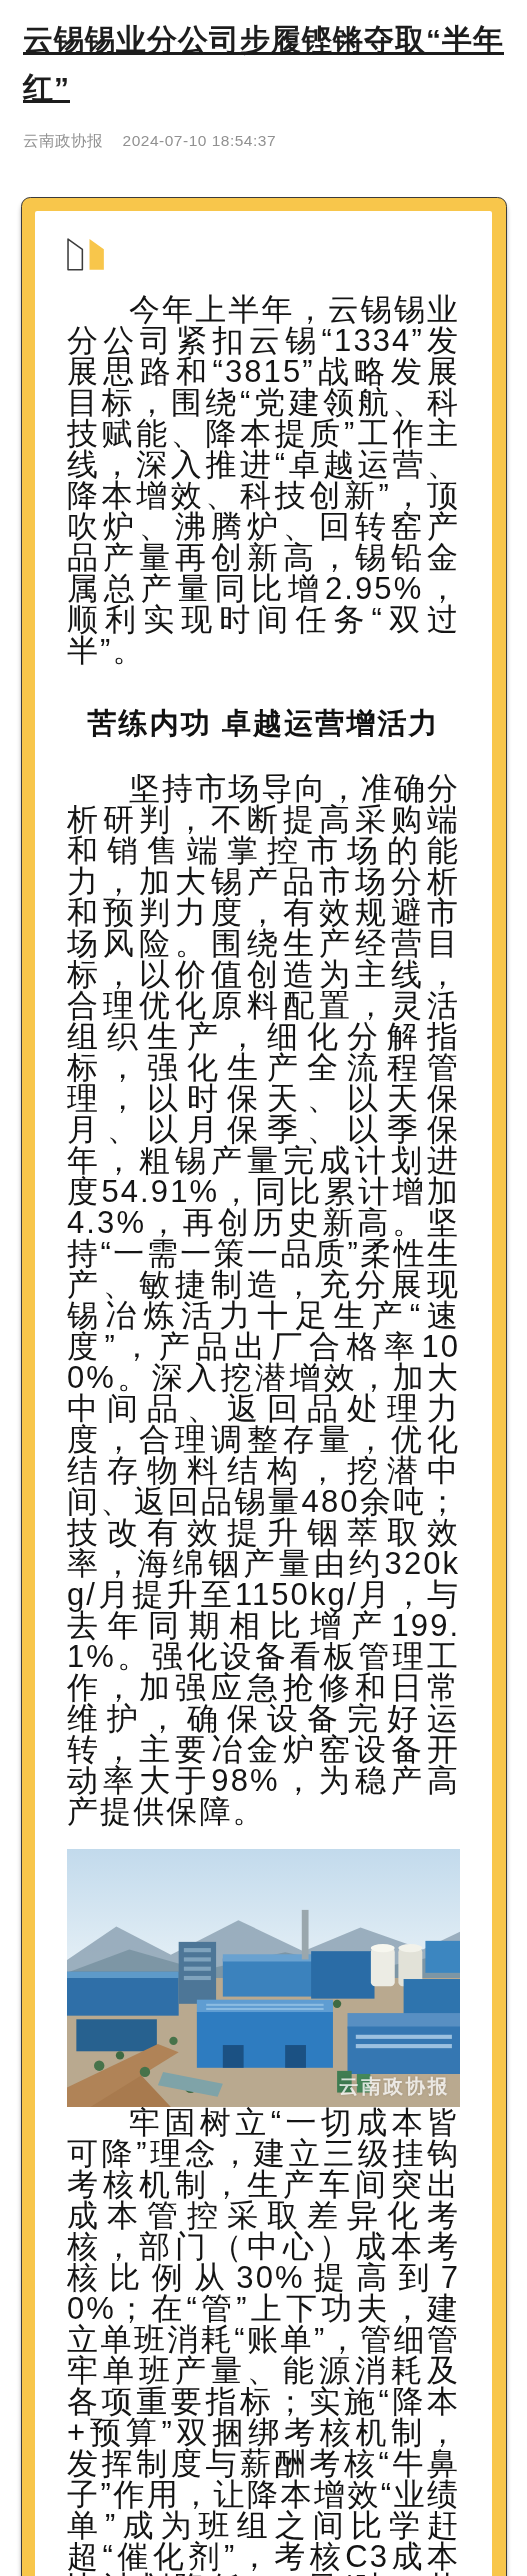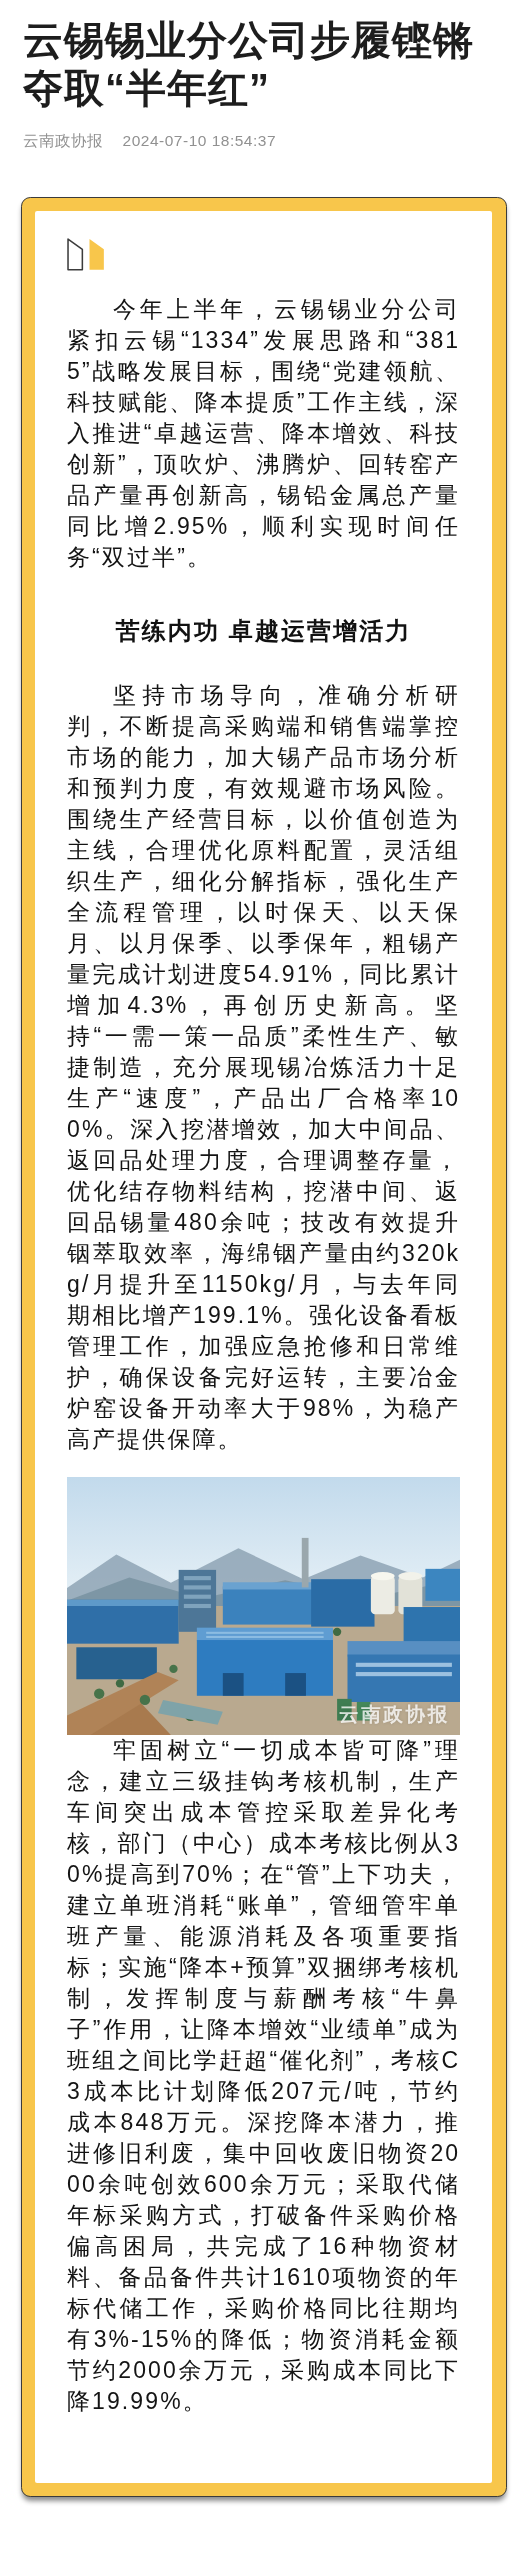--- a/index.html
+++ b/index.html
@@ -11,25 +11,26 @@
   }
   .page {
     position: relative;
     width: 528px;
     height: 4101px;
     overflow: hidden;
     background: #ffffff;
   }
   .article-title {
     margin: 15.5px 23px 0 23px;
-    font-size: 40px;
+    font-size: 30px;
     line-height: 48px;
     font-weight: 700;
     color: #1d1d1d;
     letter-spacing: 1px;
+    text-decoration: underline;
   }
   .byline {
     display: flex;
     align-items: baseline;
     gap: 19.6px;
     margin: 19.6px 23px 0 23px;
     font-size: 15.5px;
     color: #919191;
     letter-spacing: 0.5px;
   }
@@ -44,32 +45,32 @@
   }
   .card-inner {
     background: #ffffff;
     border-radius: 2.1px;
     padding: 27px 32px 66px 32px;
   }
   .quote-icon { width: 42px; height: 33px; }
   .quote-icon svg { display: block; }
   .body-text {
     margin: 0;
-    font-size: 23px;
+    font-size: 31px;
     line-height: 31px;
     letter-spacing: 2.1px;
     color: #141414;
     text-align: justify;
     text-indent: 2em;
     word-break: break-all;
   }
   .intro { margin-top: 23px; }
   .section-heading {
     margin: 42px 0 34px 0;
-    font-size: 24px;
+    font-size: 29px;
     line-height: 31px;
     font-weight: 700;
     text-align: center;
     letter-spacing: 2.1px;
     color: #111111;
   }
   .photo {
     position: relative;
     width: 100%;
     height: 258px;

